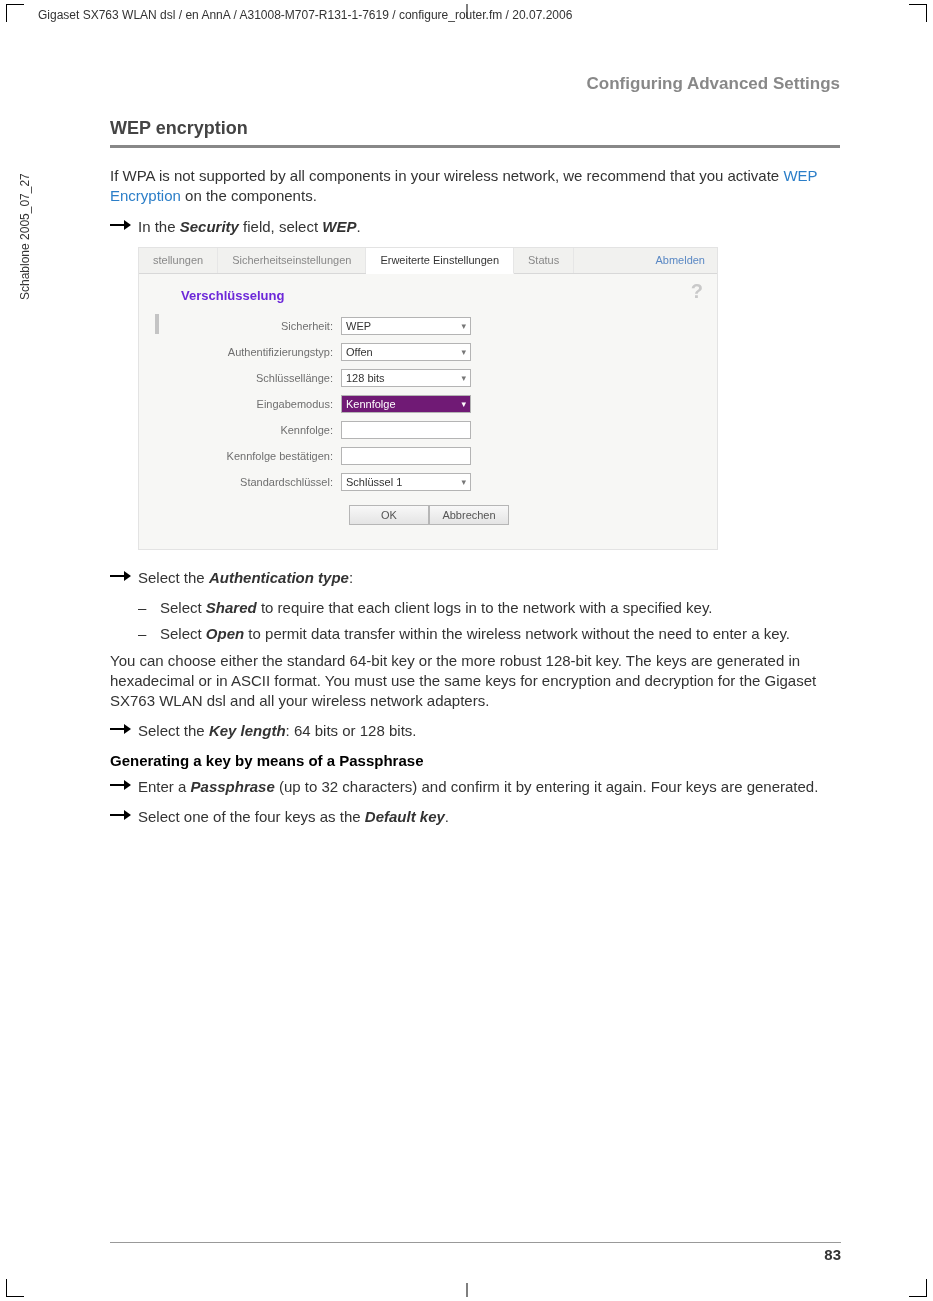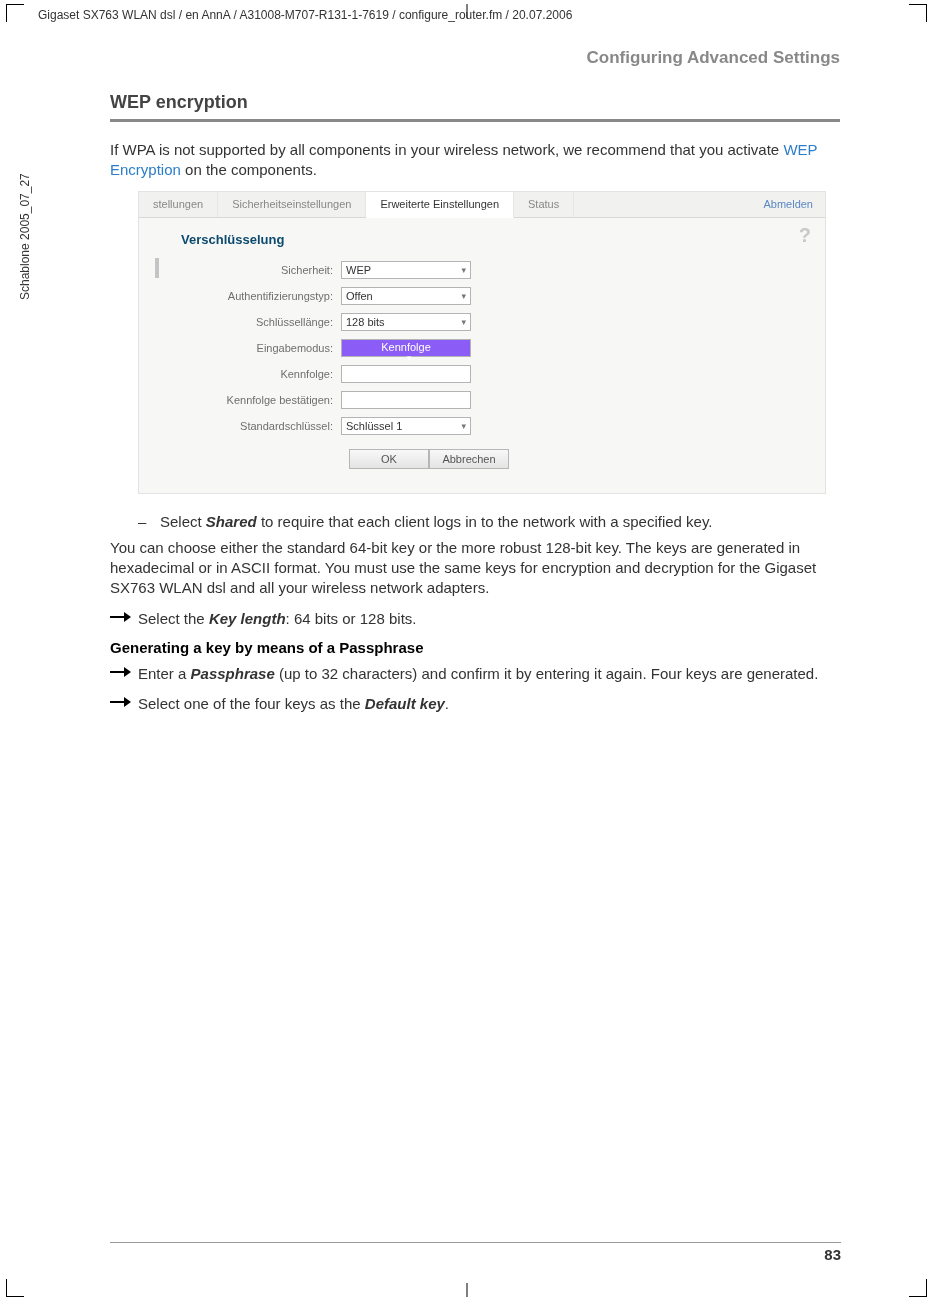--- a/index.html
+++ b/index.html
@@ -31,21 +31,21 @@
     left: 18px;
     top: 300px;
     transform: rotate(-90deg);
     transform-origin: left top;
     font-size: 12px;
     color: #333;
     white-space: nowrap;
   }
   .page-body {
     position: absolute;
-    top: 48px;
+    top: 74px;
     left: 110px;
     width: 730px;
   }
   .running-head {
     text-align: right;
     font-weight: bold;
     color: #888;
     font-size: 17px;
     margin-bottom: 24px;
   }
@@ -111,21 +111,21 @@
     font-weight: bold;
     margin-top: 8px;
     margin-bottom: 8px;
     color: #000000;
   }
 
   .screenshot {
     margin: 10px 0 18px 28px;
     border: 1px solid #e3e3e3;
     background: #f4f4f4;
-    width: 688px;
+    width: 580px;
     font-family: Tahoma, Arial, sans-serif;
     font-size: 11px;
   }
   .tabbar {
     display: flex;
     height: 26px;
     background: #f1f1ef;
     align-items: stretch;
     border-bottom: 1px solid #d8d8d8;
   }
@@ -161,21 +161,21 @@
   }
   .help-icon {
     position: absolute;
     right: 14px;
     top: 6px;
     font-size: 20px;
     color: #c9c9c9;
     font-weight: bold;
   }
   .panel-title {
-    color: #0c4a6e;
+    color: #6d28d9;
     font-weight: bold;
     font-size: 13px;
     margin: 4px 0 14px 26px;
   }
   .form-row {
     display: flex;
     align-items: center;
     margin-bottom: 8px;
   }
   .form-label {
@@ -195,23 +195,22 @@
     display: flex;
     align-items: center;
     justify-content: space-between;
   }
   .select .chev {
     font-size: 9px;
     color: #777;
     margin-left: 6px;
   }
   .select.highlight {
-    background: #8b5cf6;
+    background: #701a75;
     color: #fff;
-    flex-direction: column;
   }
   .select.highlight .chev { color: #fff; }
   .textin { justify-content: flex-start; }
   .button-row {
     display: flex;
     margin-left: 194px;
     margin-top: 14px;
   }
   .btn {
     width: 80px;
@@ -265,20 +264,23 @@
 <div class="page-body">
   <div class="running-head">Configuring Advanced Settings</div>
 
   <div class="h3">WEP encryption</div>
   <div class="h3-underline"></div>
 
   <p class="para">
     <span>If WPA is not supported by all components in your wireless network, we recommend that you activate </span><span class="link">WEP Encryption</span><span> on the components.</span>
   </p>
 
+  <div class="instr">
+    <span>In the </span><span class="bi">Security</span><span> field, select </span><span class="bi">WEP</span><span>.</span>
+  </div>
 
   <div class="screenshot">
     <div class="tabbar">
       <div class="tab">stellungen</div>
       <div class="tab">Sicherheitseinstellungen</div>
       <div class="tab active">Erweiterte Einstellungen</div>
       <div class="tab status">Status</div>
       <div class="tab-spacer"></div>
       <div class="logoff">Abmelden</div>
     </div>
@@ -331,24 +333,30 @@
         </div>
       </div>
 
       <div class="button-row">
         <div class="btn">OK</div>
         <div class="btn">Abbrechen</div>
       </div>
     </div>
   </div>
 
+  <div class="instr">
+    <span>Select the </span><span class="bi">Authentication type</span><span>:</span>
+  </div>
   <div class="sublist">
     <div class="item">
       <span>Select </span><span class="bi">Shared</span><span> to require that each client logs in to the network with a specified key.</span>
     </div>
+    <div class="item">
+      <span>Select </span><span class="bi">Open</span><span> to permit data transfer within the wireless network without the need to enter a key.</span>
+    </div>
   </div>
 
   <p class="para">You can choose either the standard 64-bit key or the more robust 128-bit key. The keys are generated in hexadecimal or in ASCII format. You must use the same keys for encryption and decryption for the Gigaset SX763 WLAN dsl and all your wireless network adapters.</p>
 
   <div class="instr">
     <span>Select the </span><span class="bi">Key length</span><span>: 64 bits or 128 bits.</span>
   </div>
 
 
   <div class="h4">Generating a key by means of a Passphrase</div>

